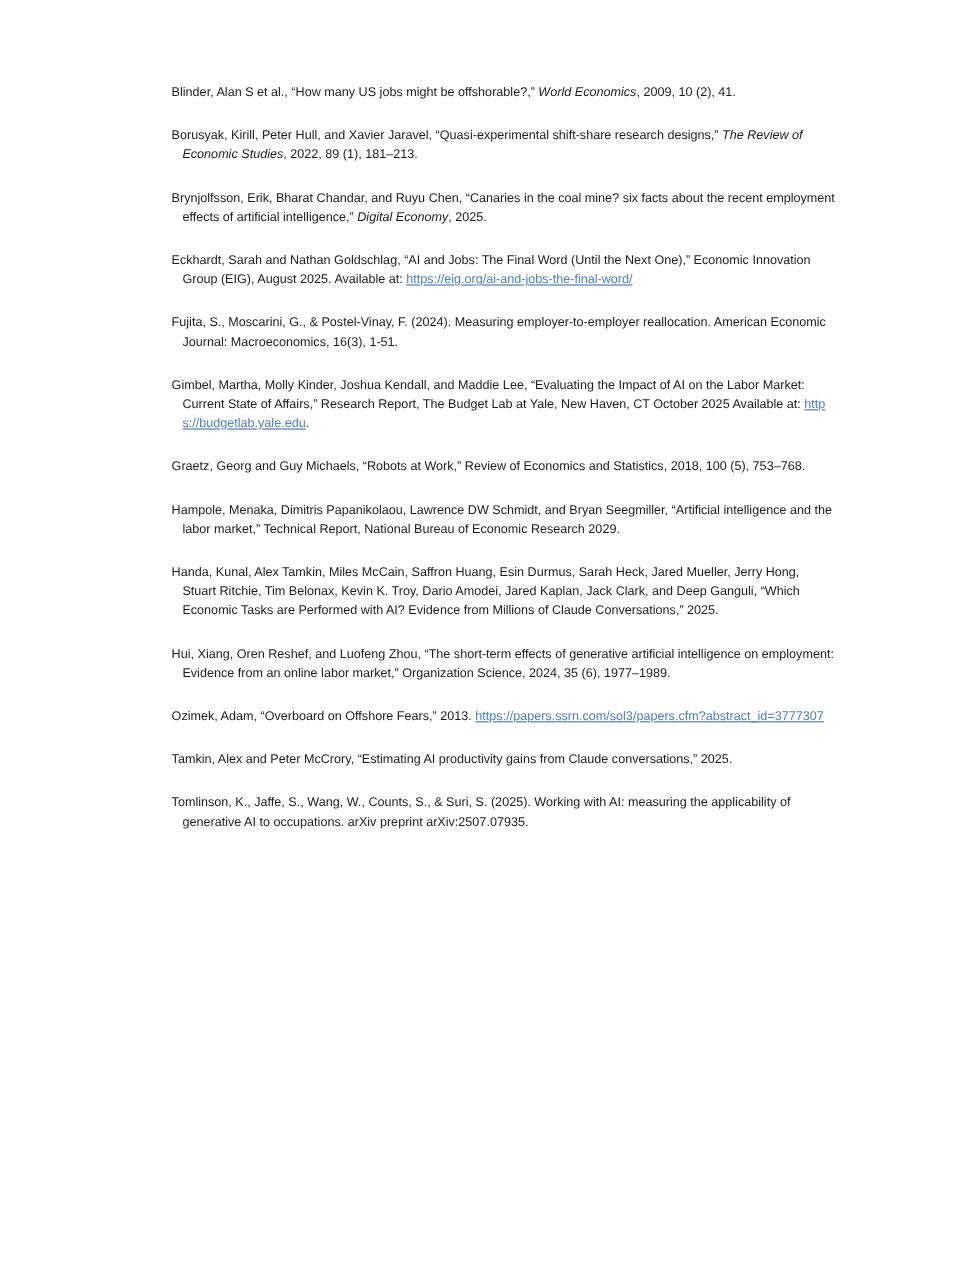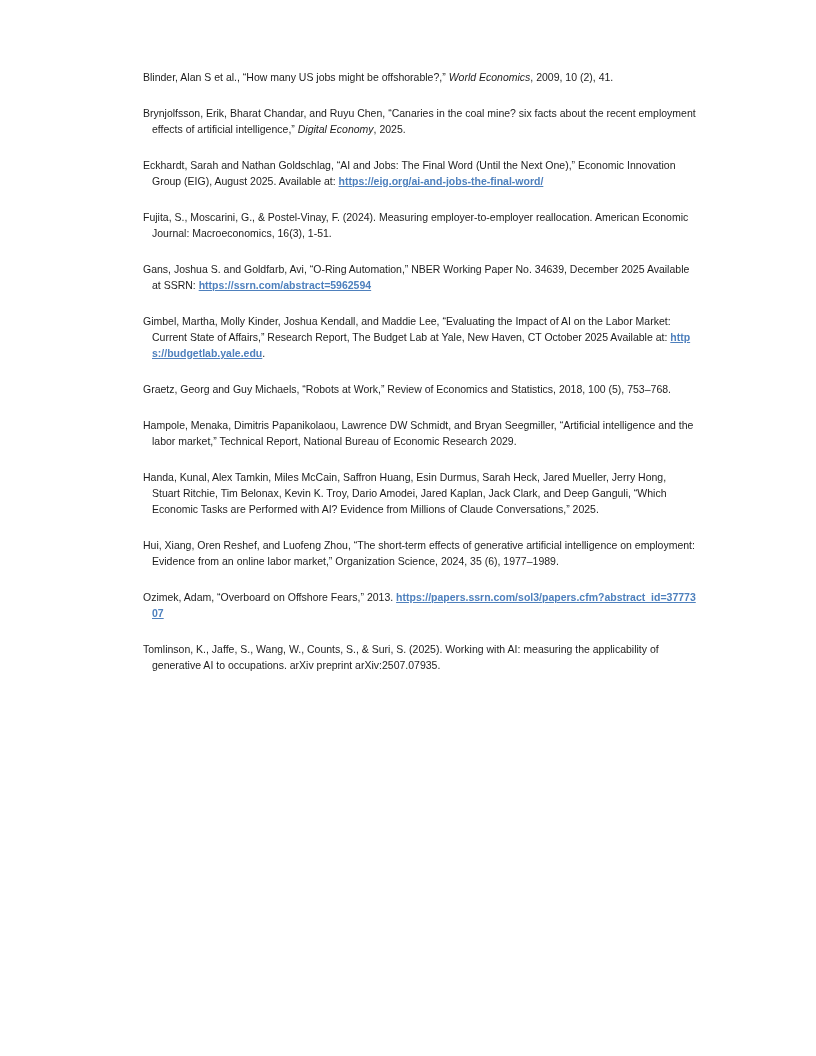--- a/index.html
+++ b/index.html
@@ -30,50 +30,50 @@
     text-indent: -9px;
   }
   .ref .it {
     font-style: italic;
   }
   .ref a {
     color: #4e80bd;
     text-decoration: underline;
     word-break: break-all;
     cursor: pointer;
-    font-weight: bold;
   }
   .footer {
     position: absolute;
     left: 72px;
     top: 1010px;
     width: 672px;
     display: flex;
     justify-content: space-between;
     align-items: baseline;
     color: #9b9b9b;
     font-size: 10.5px;
     font-weight: bold;
   }
 </style>
 </head>
 <body>
 
 <div class="page">
   <main class="refs">
       <p class="ref"><span>Blinder, Alan S et al., “How many US jobs might be offshorable?,” </span><span class="it">World Economics</span><span>, 2009, 10 (2), 41.</span></p>
+      <p class="ref"><span>Borusyak, Kirill, Peter Hull, and Xavier Jaravel, “Quasi-experimental shift-share research designs,” </span><span class="it">The Review of Economic Studies</span><span>, 2022, 89 (1), 181–213.</span></p>
       <p class="ref"><span>Brynjolfsson, Erik, Bharat Chandar, and Ruyu Chen, “Canaries in the coal mine? six facts about the recent employment effects of artificial intelligence,” </span><span class="it">Digital Economy</span><span>, 2025.</span></p>
       <p class="ref"><span>Eckhardt, Sarah and Nathan Goldschlag, “AI and Jobs: The Final Word (Until the Next One),” Economic Innovation Group (EIG), August 2025. Available at: </span><a>https://eig.org/ai-and-jobs-the-final-word/</a></p>
       <p class="ref"><span>Fujita, S., Moscarini, G., &amp; Postel-Vinay, F. (2024). Measuring employer-to-employer reallocation. American Economic Journal: Macroeconomics, 16(3), 1-51.</span></p>
-      <p class="ref"><span>Gans, Joshua S. and Goldfarb, Avi, “O-Ring Automation,” NBER Working Paper No. 34639, December 2025 Available at SSRN: </span><a>https://ssrn.com/abstract=5962594</a></p>
       <p class="ref"><span>Gimbel, Martha, Molly Kinder, Joshua Kendall, and Maddie Lee, “Evaluating the Impact of AI on the Labor Market: Current State of Affairs,” Research Report, The Budget Lab at Yale, New Haven, CT October 2025 Available at: </span><a>https://budgetlab.yale.edu</a><span>.</span></p>
       <p class="ref"><span>Graetz, Georg and Guy Michaels, “Robots at Work,” Review of Economics and Statistics, 2018, 100 (5), 753–768.</span></p>
       <p class="ref"><span>Hampole, Menaka, Dimitris Papanikolaou, Lawrence DW Schmidt, and Bryan Seegmiller, “Artificial intelligence and the labor market,” Technical Report, National Bureau of Economic Research 2029.</span></p>
       <p class="ref"><span>Handa, Kunal, Alex Tamkin, Miles McCain, Saffron Huang, Esin Durmus, Sarah Heck, Jared Mueller, Jerry Hong, Stuart Ritchie, Tim Belonax, Kevin K. Troy, Dario Amodei, Jared Kaplan, Jack Clark, and Deep Ganguli, “Which Economic Tasks are Performed with AI? Evidence from Millions of Claude Conversations,” 2025.</span></p>
       <p class="ref"><span>Hui, Xiang, Oren Reshef, and Luofeng Zhou, “The short-term effects of generative artificial intelligence on employment: Evidence from an online labor market,” Organization Science, 2024, 35 (6), 1977–1989.</span></p>
       <p class="ref"><span>Ozimek, Adam, “Overboard on Offshore Fears,” 2013. </span><a>https://papers.ssrn.com/sol3/papers.cfm?abstract_id=3777307</a></p>
+      <p class="ref"><span>Tamkin, Alex and Peter McCrory, “Estimating AI productivity gains from Claude conversations,” 2025.</span></p>
       <p class="ref"><span>Tomlinson, K., Jaffe, S., Wang, W., Counts, S., &amp; Suri, S. (2025). Working with AI: measuring the applicability of generative AI to occupations. arXiv preprint arXiv:2507.07935.</span></p>
     </main>
   <div class="footer">
     <span>Labor market impacts of AI</span>
     <span>17</span>
   </div>
 </div>
 
 </body></html>

